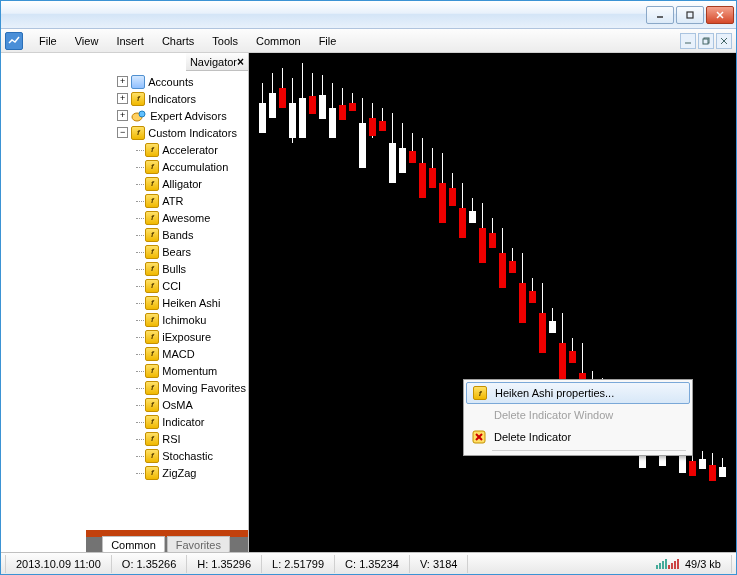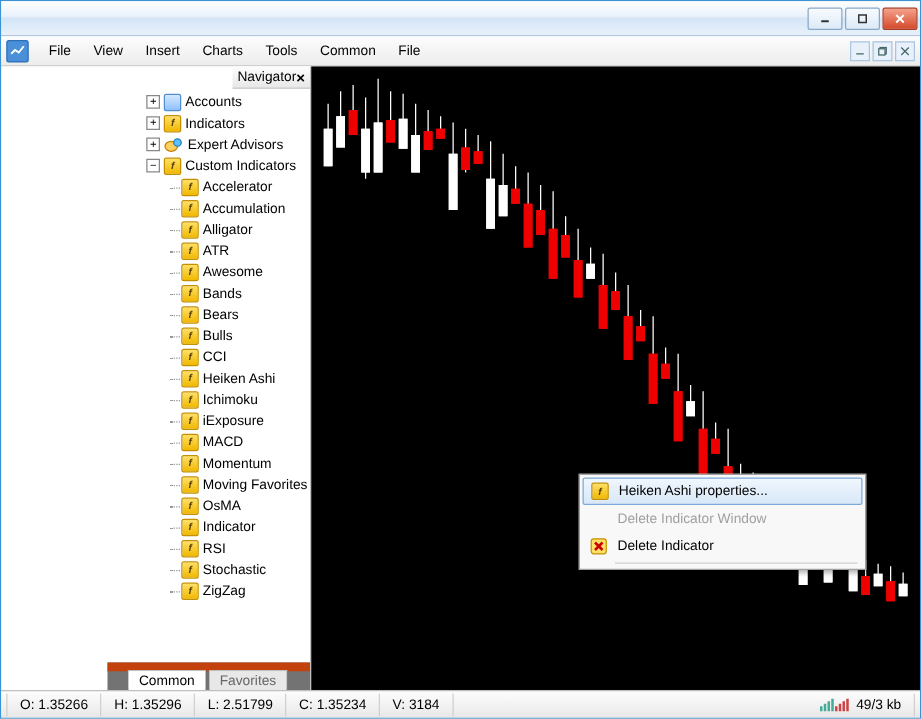--- a/index.html
+++ b/index.html
@@ -506,20 +506,21 @@
             </svg>
           </span>
         <span>Delete Indicator</span>
       </div>
       <div class="ctx-sep"></div>
     </div>
 
   </div>
 
   <div class="statusbar">
+    <div class="status-cell">2013.10.09 11:00</div>
     <div class="status-cell">O: 1.35266</div>
     <div class="status-cell">H: 1.35296</div>
     <div class="status-cell">L: 2.51799</div>
     <div class="status-cell">C: 1.35234</div>
     <div class="status-cell">V: 3184</div>
     <div class="status-cell" style="margin-left:auto;">
       <div class="conn-bars">
           <span></span>
           <span></span>
           <span></span>

